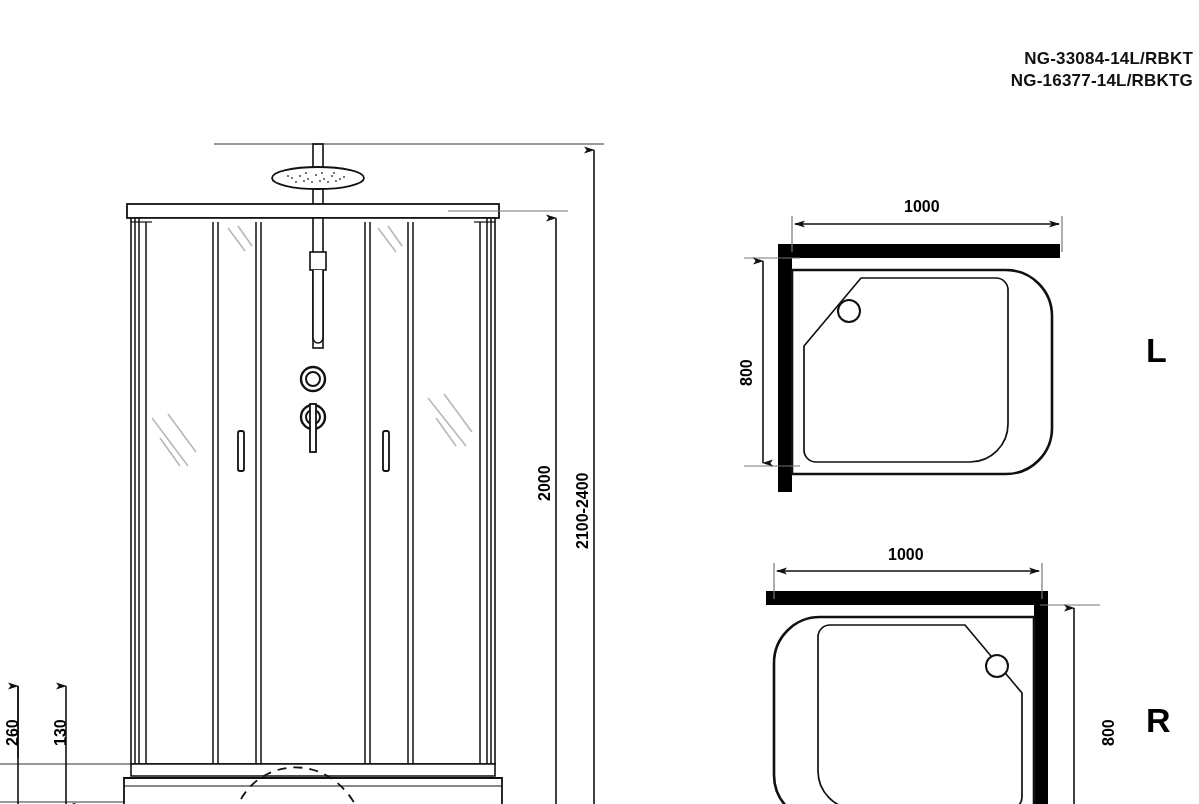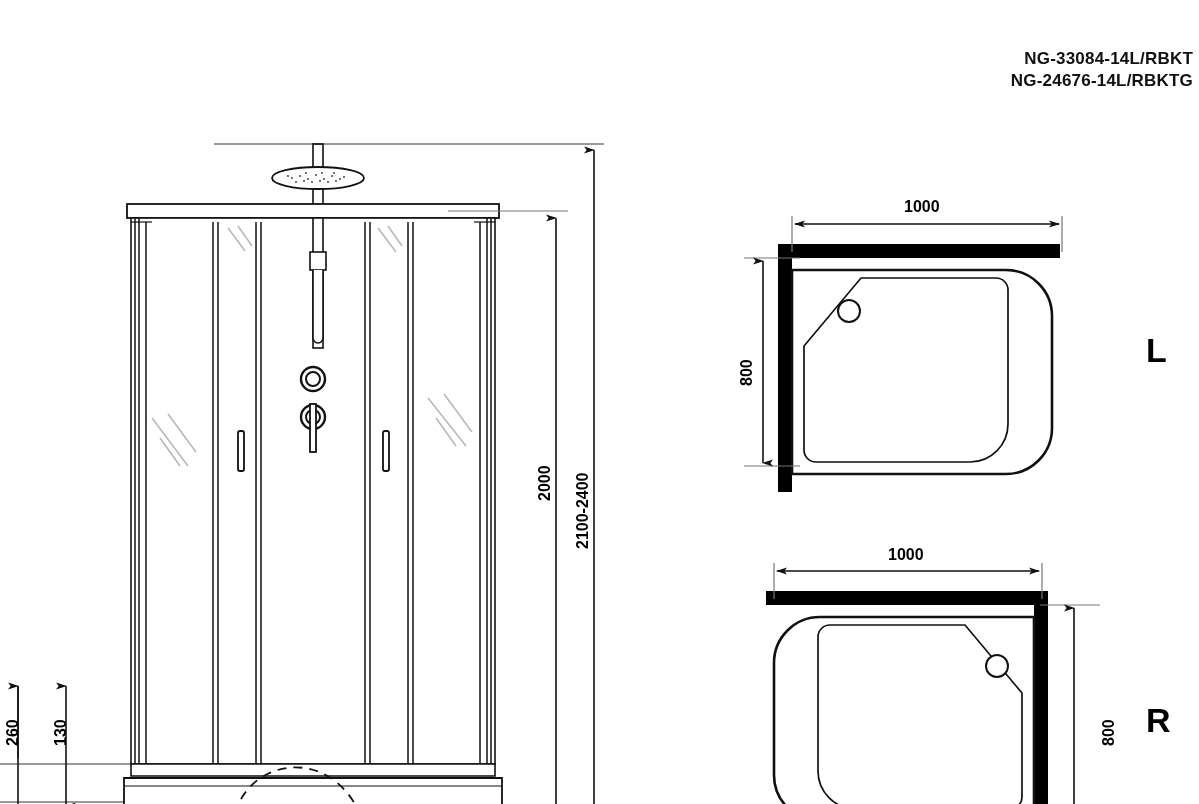--- a/index.html
+++ b/index.html
@@ -210,21 +210,21 @@
       <g>
         <line x1="1040" y1="559" x2="1100" y2="559" stroke="#777" stroke-width="1.2"></line>
         <line x1="1040" y1="768" x2="1100" y2="768" stroke="#777" stroke-width="1.2"></line>
         <line x1="1074" y1="562" x2="1074" y2="765" stroke="#111" stroke-width="1.6" marker-start="url(#arrUp)" marker-end="url(#arrDn)"></line>
       </g>
     </g>
   </svg>
 
   <div class="title">
     <div>NG-33084-14L/RBKT</div>
-    <div>NG-24676-14L/RBKTG</div>
+    <div>NG-16377-14L/RBKTG</div>
   </div>
 
   <div class="vlbl" style="left:536px;top:455px;">2000</div>
   <div class="vlbl" style="left:574px;top:503px;">2100-2400</div>
   <div class="vlbl" style="left:4px;top:700px;">260</div>
   <div class="vlbl" style="left:52px;top:700px;">130</div>
 
   <div class="lbl" style="left:904px;top:152px;">1000</div>
   <div class="vlbl" style="left:738px;top:340px;">800</div>
   <div class="bigletter" style="left:1146px;top:285px;">L</div>

